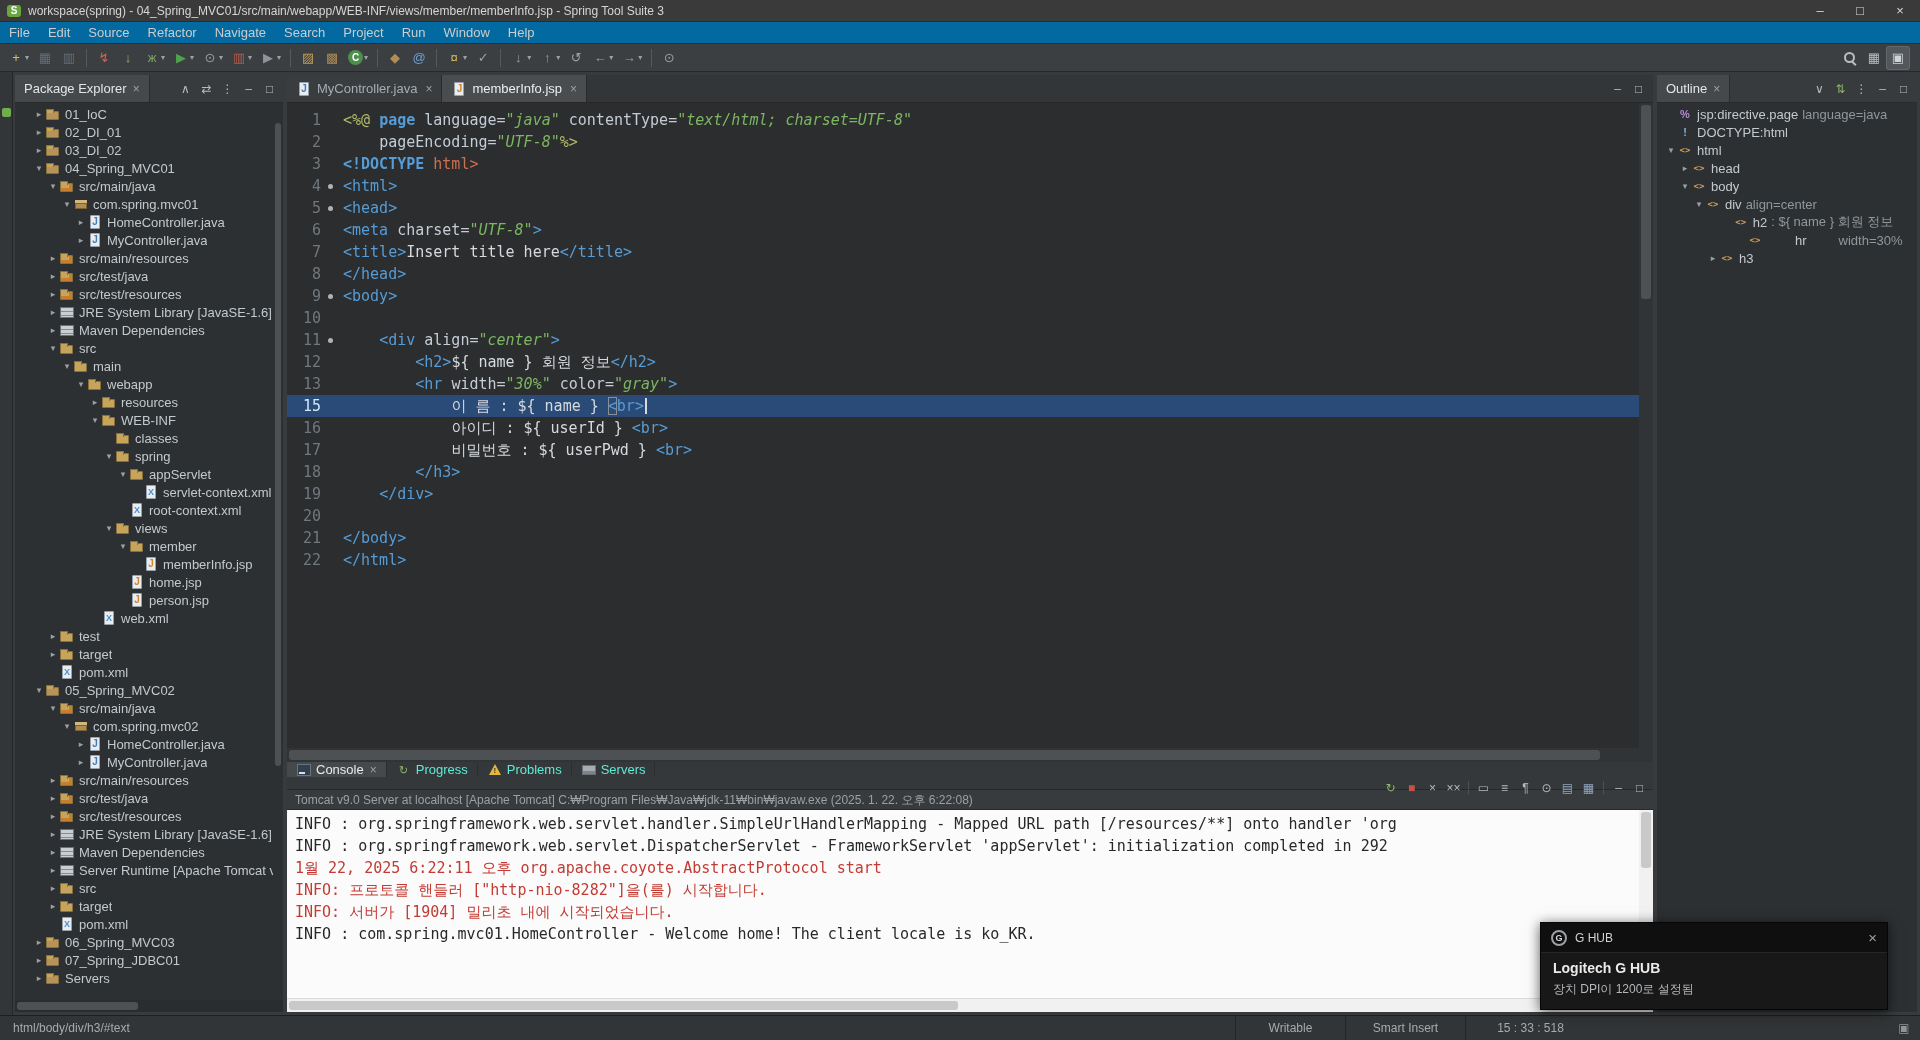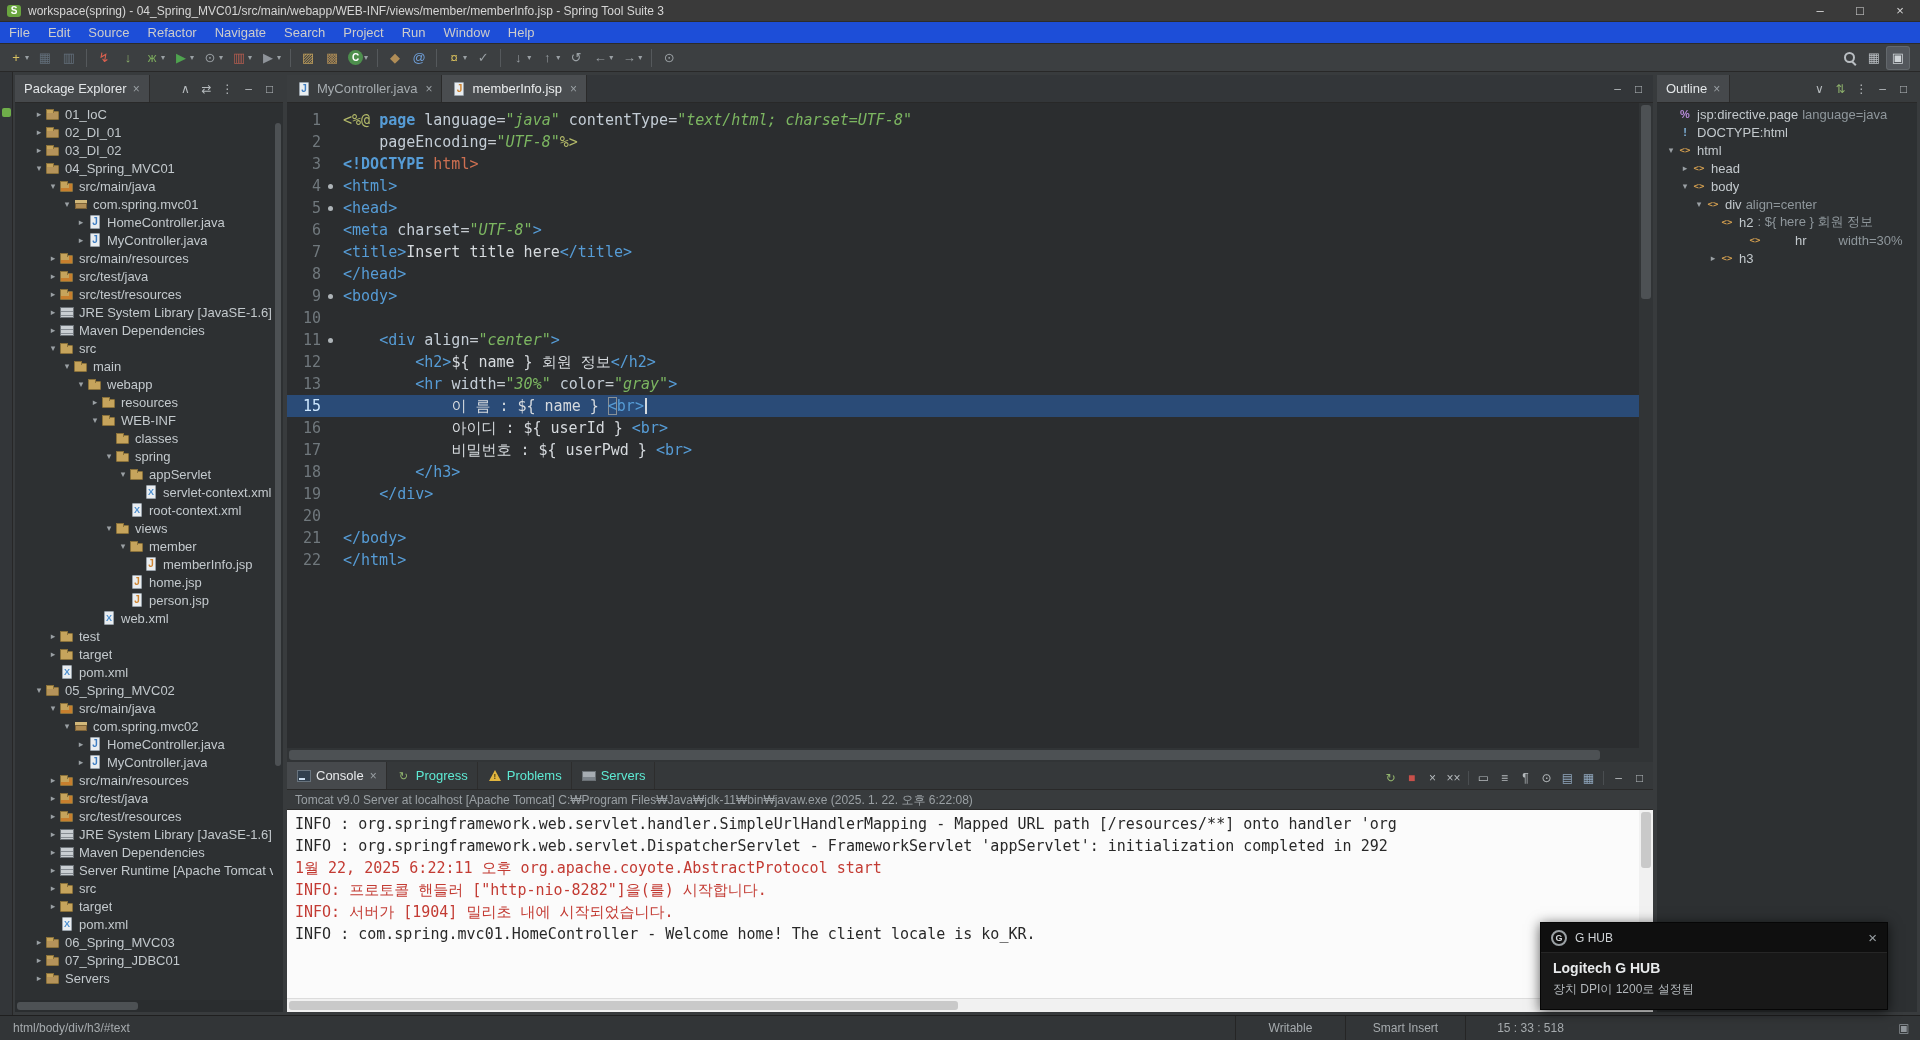--- a/index.html
+++ b/index.html
@@ -4,21 +4,21 @@
 <style>
 *{margin:0;padding:0;box-sizing:border-box;}
 html,body{width:1920px;height:1040px;overflow:hidden;background:#383b3d;font-family:"Liberation Sans","DejaVu Sans",sans-serif;}
 #app{position:absolute;inset:0;background:#383b3d;}
 
 
 .titlebar{position:absolute;left:0;top:0;right:0;height:22px;background:#3a3a3a;display:flex;align-items:center;color:#d6d6d6;font-size:12px;border-bottom:1px solid #2c2c2c;}
 .title-text{white-space:nowrap;overflow:hidden;}
 .winbtns{margin-left:auto;display:flex;height:100%;}
 .winbtn{width:40px;height:100%;display:flex;align-items:center;justify-content:center;color:#d6d6d6;font-size:13px;}
-.menubar{position:absolute;top:22px;left:0;right:0;height:22px;background:#1d4ed8;border-bottom:1px solid #2b2b2b;display:flex;align-items:center;color:#cccccc;font-size:13px;}
+.menubar{position:absolute;top:22px;left:0;right:0;height:22px;background:#0369a1;border-bottom:1px solid #2b2b2b;display:flex;align-items:center;color:#cccccc;font-size:13px;}
 .menu-item{padding:0 9px;height:100%;display:flex;align-items:center;white-space:nowrap;}
 .toolbar{position:absolute;top:44px;left:0;right:0;height:28px;background:#3c3f41;border-bottom:1px solid #282828;display:flex;align-items:center;padding-left:4px;}
 .tb-left{display:flex;align-items:center;}
 .tb-right{margin-left:auto;display:flex;align-items:center;padding-right:10px;}
 .tb-btn{height:22px;display:flex;align-items:center;padding:0 3px;margin:0 1px;border-radius:2px;}
 .tb-btn.dis{opacity:.45;}
 .tb-btn.active{background:#53575c;box-shadow:0 0 0 1px #63686c;}
 .tb-glyph{min-width:16px;text-align:center;font-size:13px;line-height:18px;}
 .tb-glyph.chip{border-radius:50%;width:15px;height:15px;min-width:15px;font:bold 10px/15px "Liberation Sans",sans-serif;}
 .tb-dd{font-size:8px;color:#9aa0a4;margin-left:1px;}
@@ -79,21 +79,21 @@
 .seg-st{color:#7cb661;font-style:italic;}
 .seg-tag{color:#569cd6;}
 .seg-doct{color:#cd6f51;}
 .seg-pl{color:#c7ccd1;}
 .seg-txt{color:#d6dade;}
 .seg-brk{color:#569cd6;box-shadow:inset 0 0 0 1px #8a9196;}
 .cursor{display:inline-block;width:2px;height:16px;background:#d6dade;vertical-align:-3px;margin-left:1px;}
 
 
 .console{position:absolute;left:0;top:687px;width:100%;height:250px;background:#2d3032;}
-.chead{height:28px;background:#35383a;border-bottom:1px solid #292929;display:flex;align-items:flex-end;}
+.chead{height:28px;background:#35383a;border-bottom:1px solid #292929;display:flex;align-items:flex-start;flex-direction:column;}
 .ctab{height:100%;display:flex;align-items:center;padding:0 9px;color:#5eead4;font-size:13px;border-right:1px solid #2d2d2d;}
 .ctab.active{background:#46494c;color:#e8eaec;}
 .cicons{margin-left:auto;display:flex;align-items:center;padding-right:3px;}
 .ctitle{height:20px;line-height:20px;background:#383b3d;color:#9aa0a4;font-size:12px;padding-left:8px;white-space:nowrap;overflow:hidden;border-bottom:1px solid #2a2a2a;}
 .cbody{position:absolute;left:0;right:0;top:48px;height:188px;background:#fbfbfb;overflow:hidden;}
 .clines{position:absolute;left:0;top:0;right:14px;padding:3px 0 0 8px;overflow:hidden;}
 .cl{height:22px;font:15px/22px "DejaVu Sans Mono",monospace;white-space:pre;}
 .cl.out{color:#282828;}
 .cl.err{color:#c33b33;}
 .cvscroll{position:absolute;right:0;top:0;bottom:0;width:14px;background:#f1f1f1;}
@@ -801,25 +801,25 @@
             <span class="arrow">▾</span>
             <span class="ic ic-el"></span>
             <span class="tlabel">body</span>
           </div>
           <div class="trow" style="padding-left: 36px;">
             <span class="arrow">▾</span>
             <span class="ic ic-el"></span>
             <span class="tlabel">div</span>
             <span class="tdetail">align=center</span>
           </div>
-          <div class="trow" style="padding-left: 50px;">
+          <div class="trow" style="padding-left: 50px; justify-content: center;">
             <span class="arrow"></span>
             <span class="ic ic-el"></span>
             <span class="tlabel">h2</span>
-            <span class="tdetail">: ${ here } 회원 정보</span>
+            <span class="tdetail">: ${ name } 회원 정보</span>
           </div>
           <div class="trow" style="padding-left: 50px; gap: 28px;">
             <span class="arrow"></span>
             <span class="ic ic-el"></span>
             <span class="tlabel">hr</span>
             <span class="tdetail">width=30%</span>
           </div>
           <div class="trow" style="padding-left: 50px;">
             <span class="arrow">▸</span>
             <span class="ic ic-el"></span>

